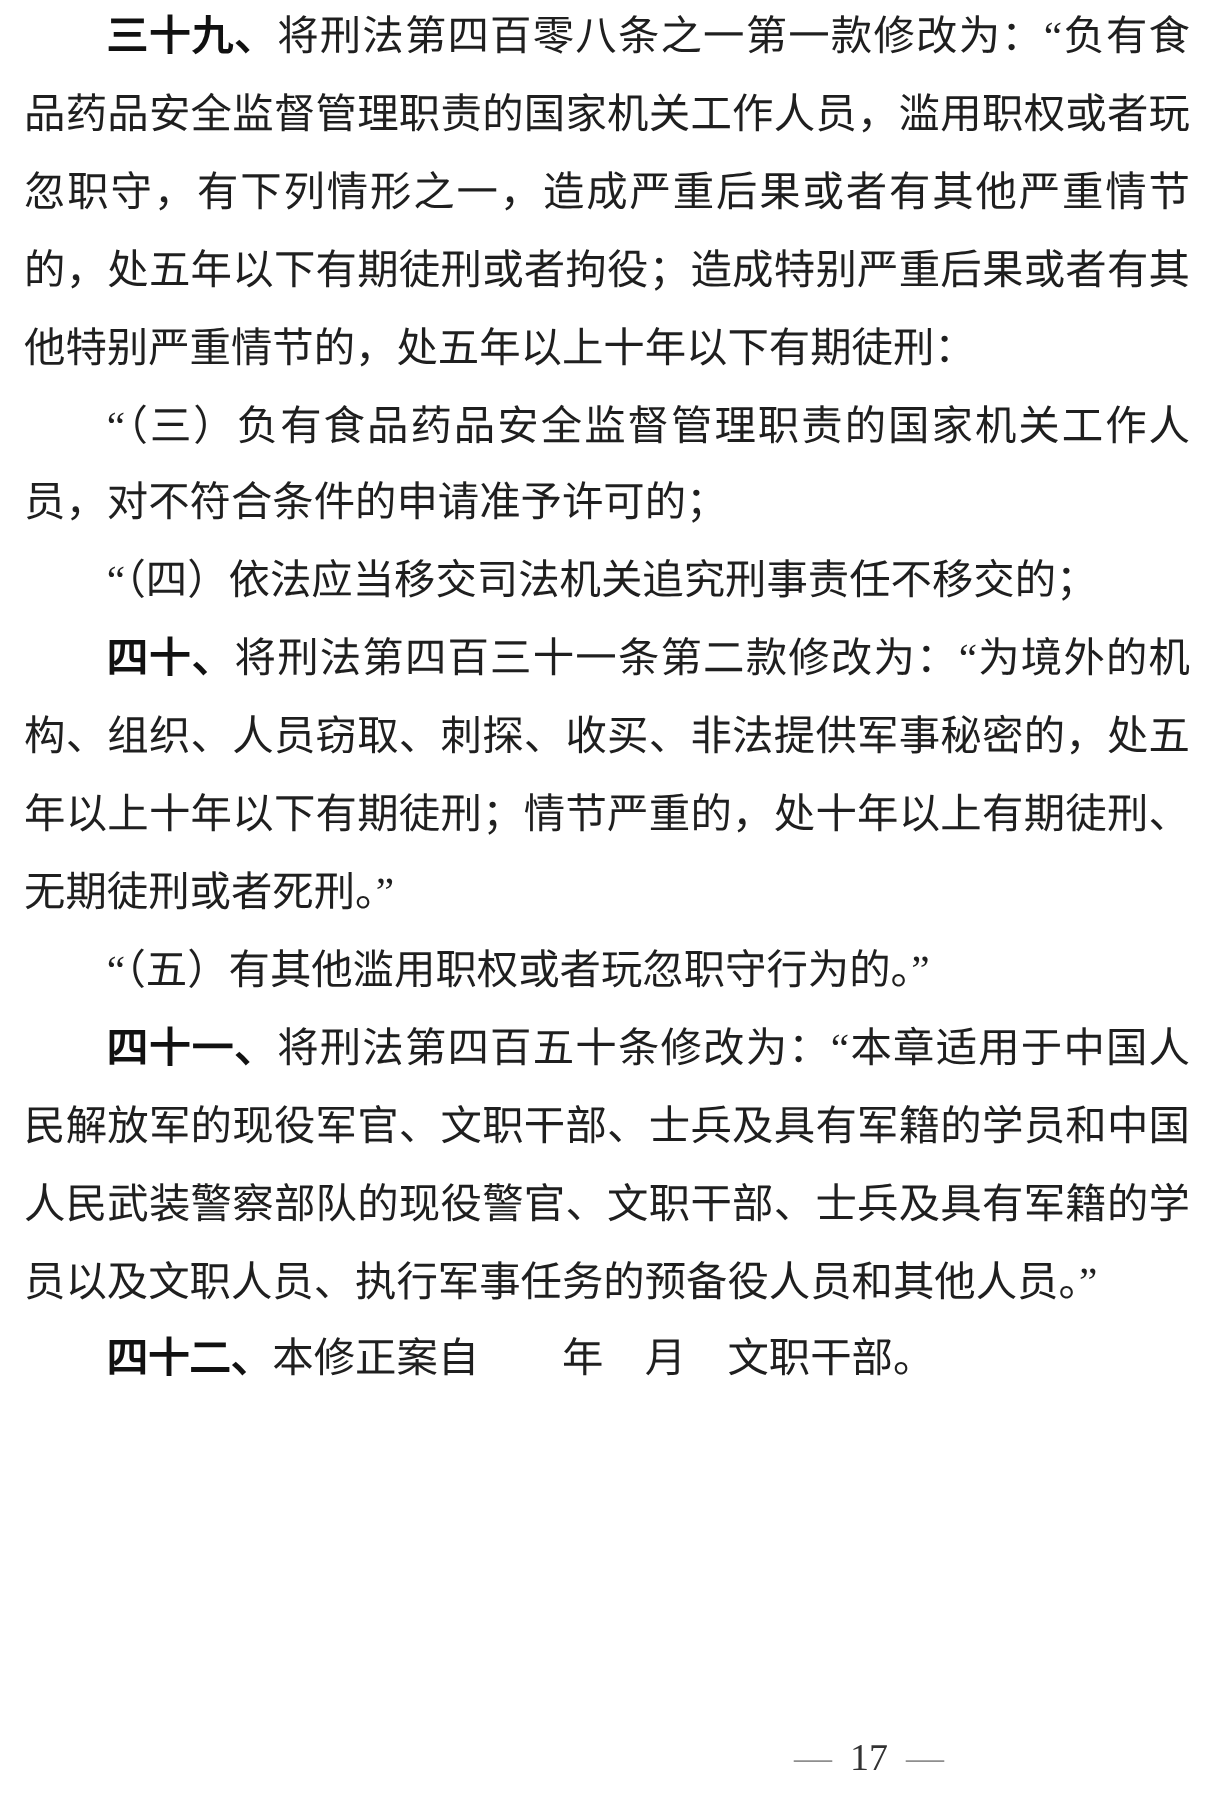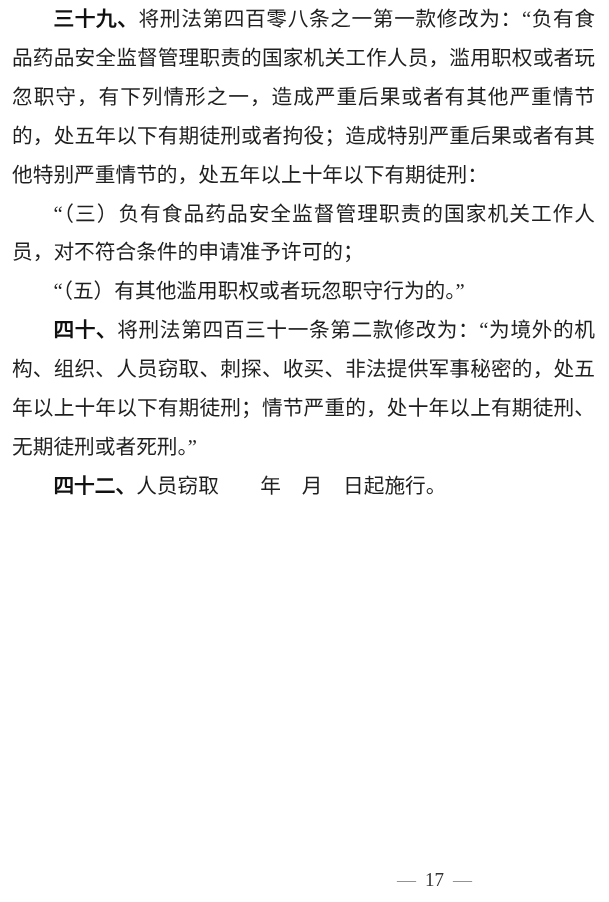--- a/index.html
+++ b/index.html
@@ -63,23 +63,25 @@
     font-family: Liberation Serif, serif;
   }
 </style>
 </head>
 <body>
 
 <div class="page">
   <div class="doc-body">
       <p class="law-para"><span class="section-num">三十九、</span><span class="para-text">将刑法第四百零八条之一第一款修改为：“负有食品药品安全监督管理职责的国家机关工作人员，滥用职权或者玩忽职守，有下列情形之一，造成严重后果或者有其他严重情节的，处五年以下有期徒刑或者拘役；造成特别严重后果或者有其他特别严重情节的，处五年以上十年以下有期徒刑：</span></p>
       <p class="law-para"><span class="section-num"></span><span class="para-text">“（三）负有食品药品安全监督管理职责的国家机关工作人员，对不符合条件的申请准予许可的；</span></p>
+      <p class="law-para"><span class="section-num"></span><span class="para-text">“（四）依法应当移交司法机关追究刑事责任不移交的；</span></p>
+      <p class="law-para"><span class="section-num">四十、</span><span class="para-text">将刑法第四百三十一条第二款修改为：“为境外的机构、组织、人员窃取、刺探、收买、非法提供军事秘密的，处五年以上十年以下有期徒刑；情节严重的，处十年以上有期徒刑、无期徒刑或者死刑。”</span></p>
       <p class="law-para"><span class="section-num"></span><span class="para-text">“（五）有其他滥用职权或者玩忽职守行为的。”</span></p>
-      <p class="law-para"><span class="section-num">四十、</span><span class="para-text">将刑法第四百三十一条第二款修改为：“为境外的机构、组织、人员窃取、刺探、收买、非法提供军事秘密的，处五年以上十年以下有期徒刑；情节严重的，处十年以上有期徒刑、无期徒刑或者死刑。”</span></p>
-      <p class="law-para"><span class="section-num">四十二、</span><span class="para-text">人员窃取　　年　月　日起施行。</span></p>
+      <p class="law-para"><span class="section-num">四十一、</span><span class="para-text">将刑法第四百五十条修改为：“本章适用于中国人民解放军的现役军官、文职干部、士兵及具有军籍的学员和中国人民武装警察部队的现役警官、文职干部、士兵及具有军籍的学员以及文职人员、执行军事任务的预备役人员和其他人员。”</span></p>
+      <p class="law-para"><span class="section-num">四十二、</span><span class="para-text">本修正案自　　年　月　文职干部。</span></p>
     </div>
 
   <div class="footer">
     <span class="dash">—</span>
     <span class="page-num">17</span>
     <span class="dash">—</span>
   </div>
 </div>
 
 </body></html>

